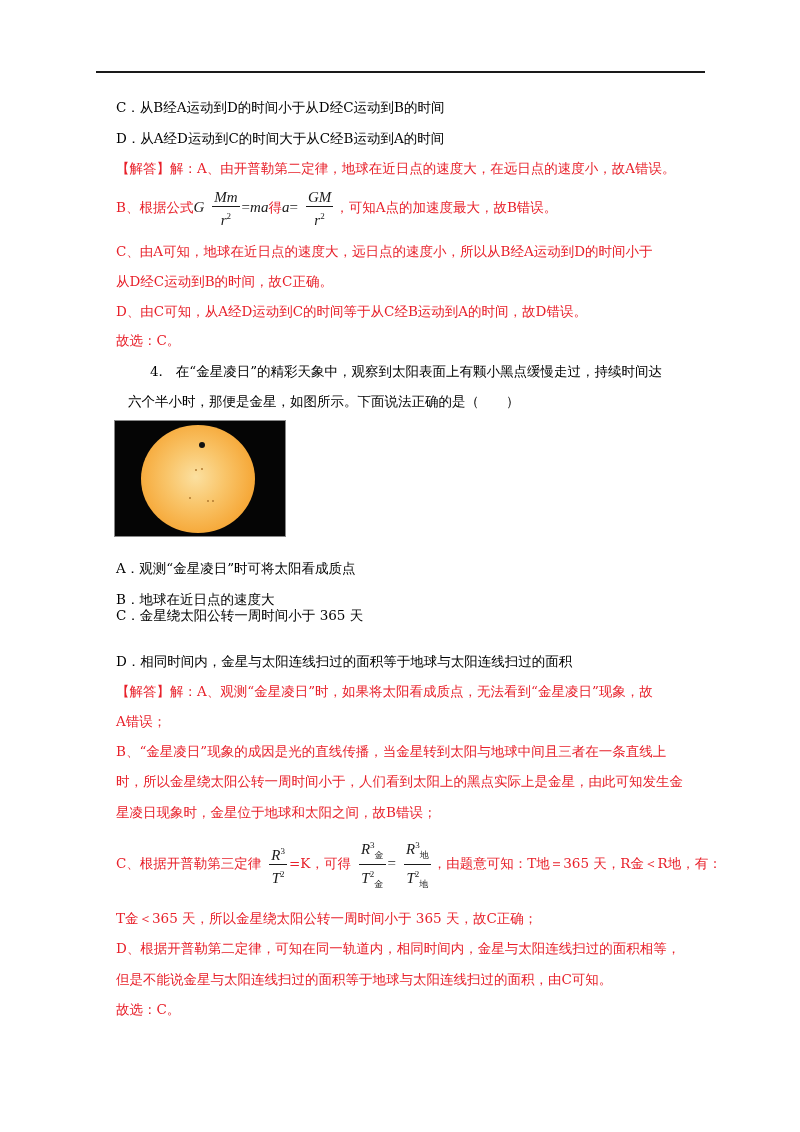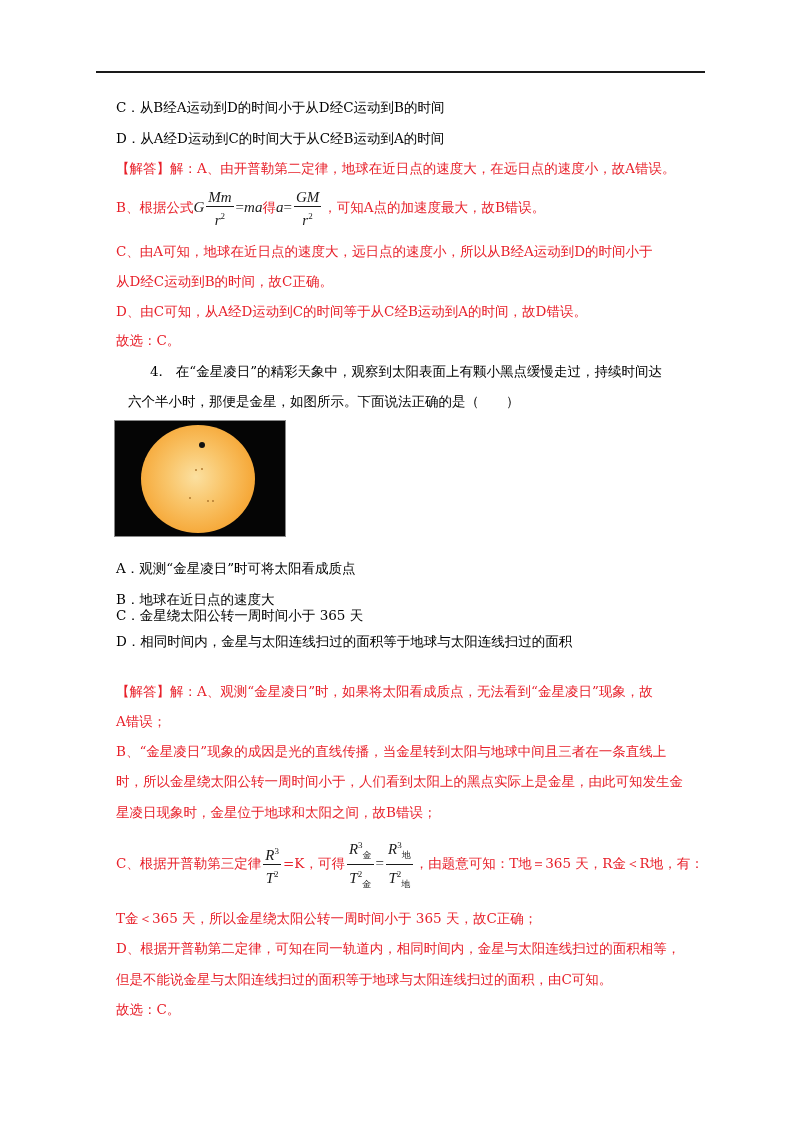--- a/index.html
+++ b/index.html
@@ -5,21 +5,21 @@
   html, body { margin: 0; padding: 0; background: #ffffff; }
   body { width: 800px; height: 1132px; position: relative; overflow: hidden;
          font-family: "DejaVu Serif", "Liberation Serif", serif; color: #1a1a1a; }
   .rule { position: absolute; left: 96px; top: 71px; width: 609px; height: 2px; background: #1a1a1a; }
   .line { position: absolute; left: 116px; font-size: 13.5px; white-space: nowrap; line-height: 18px; }
   .red { color: #e8202a; }
   .black { color: #000000; }
   .indent { left: 150px; }
   .indent2 { left: 128px; }
   .frac { display: inline-block; vertical-align: middle; text-align: center; font-family: "Liberation Serif", serif; font-style: italic; color: #1a1a1a; margin: 0 2px; }
-  .frac .num, .frac .den { display: block; font-size: 15px; line-height: 18px; padding: 0 2px; }
+  .frac .num, .frac .den { display: block; font-size: 15px; line-height: 18px; padding: 0 2px; margin-left: 6px; }
   .frac .num { border-bottom: 1px solid #1a1a1a; }
   .math { font-family: "Liberation Serif", serif; font-style: italic; color: #1a1a1a; font-size: 15px; }
   .sup { font-size: 9px; vertical-align: super; font-style: normal; }
   .sub { font-size: 9px; vertical-align: sub; font-style: normal; }
   .sun-img { position: absolute; left: 114px; top: 420px; width: 170px; height: 115px; background: #050505; overflow: hidden; border: 1px solid #888; }
   .sun { position: absolute; left: 26px; top: 4px; width: 114px; height: 108px; border-radius: 50%;
          background: radial-gradient(circle at 48% 48%, #fbe0a0 0%, #f9c56a 35%, #f6a93a 70%, #ef8f20 100%); }
   .venus { position: absolute; left: 58px; top: 17px; width: 6px; height: 6px; border-radius: 50%; background: #111; }
   .spot { position: absolute; width: 2px; height: 2px; border-radius: 50%; background: #b07a30; }
 </style>
@@ -64,21 +64,21 @@
 
 <div class="line black" style="top:559px">
   <span>A．</span><span>观测“金星凌日”时可将太阳看成质点</span>
 </div>
 <div class="line black" style="top:590px">
   <span>B．</span><span>地球在近日点的速度大</span>
 </div>
 <div class="line black" style="top:606px">
   <span>C．</span><span>金星绕太阳公转一周时间小于 365 天</span>
 </div>
-<div class="line black" style="top:632px">
+<div class="line black" style="top:652px">
   <span>D．</span><span>相同时间内，金星与太阳连线扫过的面积等于地球与太阳连线扫过的面积</span>
 </div>
 
 <div class="line red" style="top:682px">
   <span>【解答】</span><span>解：A、观测“金星凌日”时，如果将太阳看成质点，无法看到“金星凌日”现象，故</span>
 </div>
 <div class="line red" style="top:712px">A错误；</div>
 <div class="line red" style="top:742px">B、“金星凌日”现象的成因是光的直线传播，当金星转到太阳与地球中间且三者在一条直线上</div>
 <div class="line red" style="top:772px">时，所以金星绕太阳公转一周时间小于，人们看到太阳上的黑点实际上是金星，由此可知发生金</div>
 <div class="line red" style="top:803px">星凌日现象时，金星位于地球和太阳之间，故B错误；</div>

